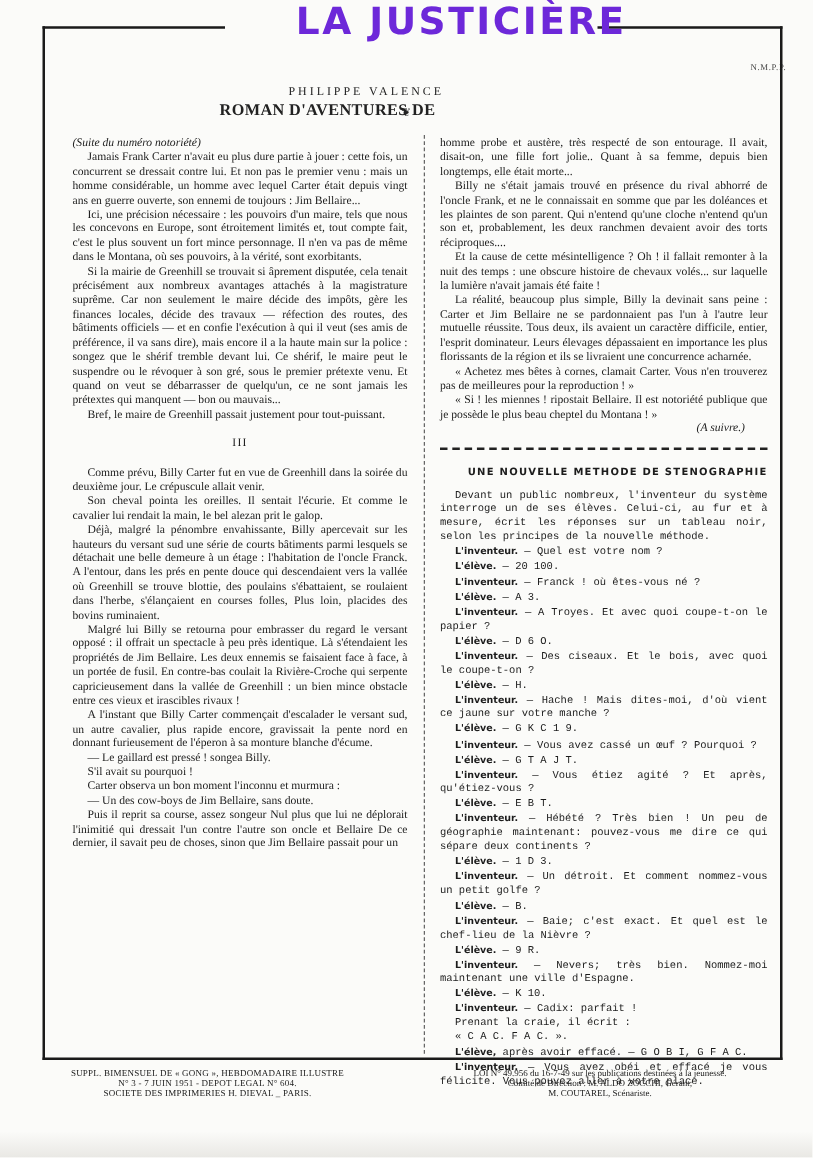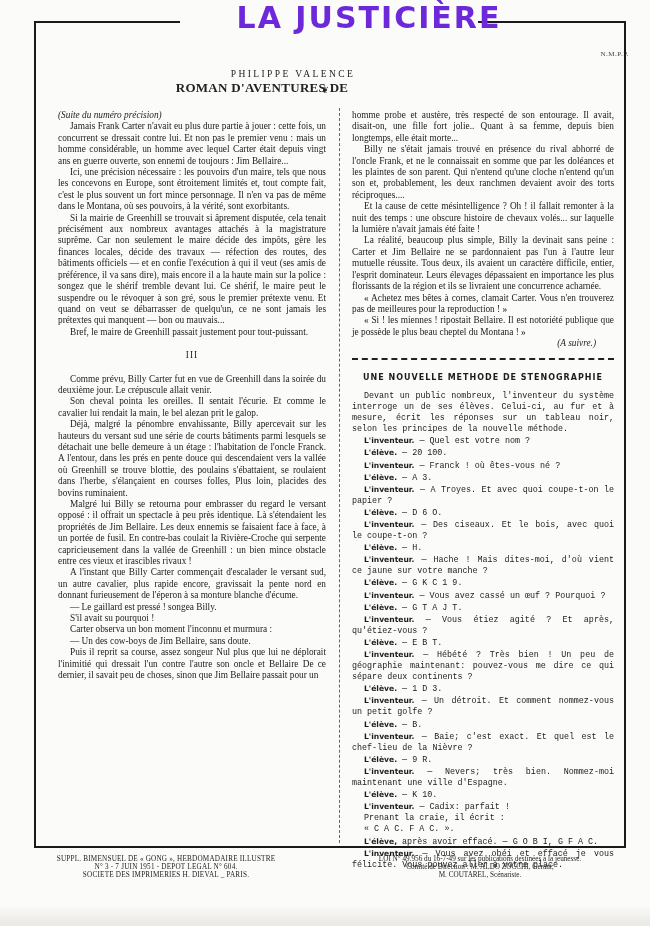--- a/index.html
+++ b/index.html
@@ -53,21 +53,21 @@
   .col p { margin: 0; text-indent: 12px; }
   .col p.noindent { text-indent: 0; }
   .italic { font-style: italic; }
   .chapter { text-align: center; margin: 12px 0 12px 0 !important; text-indent: 0 !important; letter-spacing: 1px; }
   .suivre { text-align: right; font-style: italic; margin-right: 18px !important; }
   .dash-rule {
     border-top: 2px dashed #222; margin: 8px 0 12px 0; height: 0;
   }
   .sect-title {
     font-family: "DejaVu Sans", sans-serif; font-weight: bold; font-size: 8px;
-    letter-spacing: 1px; text-align: center; margin-bottom: 8px !important; text-indent: 0 !important;
+    letter-spacing: 1px; text-align: right; margin-bottom: 8px !important; text-indent: 0 !important;
   }
   .steno p { font-family: "Liberation Mono", "DejaVu Sans Mono", monospace; font-size: 8.4px; line-height: 11.1px; }
   .speaker { font-family: "DejaVu Sans", sans-serif; font-weight: bold; font-size: 7.6px; }
   .footer-left {
     position: absolute; left: 16px; top: 855px; width: 300px; text-align: center;
     font-size: 7.2px; line-height: 8.2px; letter-spacing: 0.2px; color: #222;
   }
   .footer-right {
     position: absolute; left: 330px; top: 855px; width: 300px; text-align: center;
     font-size: 7.2px; line-height: 8.2px; color: #222;
@@ -87,21 +87,21 @@
 <div class="frame-top-right"></div>
 
 <div class="title">LA JUSTICIÈRE</div>
 <div class="subtitle1">ROMAN D'AVENTURES DE</div>
 <div class="subtitle2">PHILIPPE VALENCE</div>
 <div class="ornament">❦</div>
 
 <div class="divider"></div>
 
 <div class="col col-left">
-  <p class="noindent italic">(Suite du numéro précision)</p>
+  <p class="noindent italic">(Suite du numéro notoriété)</p>
   <p>Jamais Frank Carter n'avait eu plus dure partie à jouer : cette fois, un concurrent se dressait contre lui. Et non pas le premier venu : mais un homme considérable, un homme avec lequel Carter était depuis vingt ans en guerre ouverte, son ennemi de toujours : Jim Bellaire...</p>
   <p>Ici, une précision nécessaire : les pouvoirs d'un maire, tels que nous les concevons en Europe, sont étroitement limités et, tout compte fait, c'est le plus souvent un fort mince personnage. Il n'en va pas de même dans le Montana, où ses pouvoirs, à la vérité, sont exorbitants.</p>
   <p>Si la mairie de Greenhill se trouvait si âprement disputée, cela tenait précisément aux nombreux avantages attachés à la magistrature suprême. Car non seulement le maire décide des impôts, gère les finances locales, décide des travaux — réfection des routes, des bâtiments officiels — et en confie l'exécution à qui il veut (ses amis de préférence, il va sans dire), mais encore il a la haute main sur la police : songez que le shérif tremble devant lui. Ce shérif, le maire peut le suspendre ou le révoquer à son gré, sous le premier prétexte venu. Et quand on veut se débarrasser de quelqu'un, ce ne sont jamais les prétextes qui manquent — bon ou mauvais...</p>
   <p>Bref, le maire de Greenhill passait justement pour tout-puissant.</p>
   <p class="chapter">III</p>
   <p>Comme prévu, Billy Carter fut en vue de Greenhill dans la soirée du deuxième jour. Le crépuscule allait venir.</p>
   <p>Son cheval pointa les oreilles. Il sentait l'écurie. Et comme le cavalier lui rendait la main, le bel alezan prit le galop.</p>
   <p>Déjà, malgré la pénombre envahissante, Billy apercevait sur les hauteurs du versant sud une série de courts bâtiments parmi lesquels se détachait une belle demeure à un étage : l'habitation de l'oncle Franck. A l'entour, dans les prés en pente douce qui descendaient vers la vallée où Greenhill se trouve blottie, des poulains s'ébattaient, se roulaient dans l'herbe, s'élançaient en courses folles, Plus loin, placides des bovins ruminaient.</p>
   <p>Malgré lui Billy se retourna pour embrasser du regard le versant opposé : il offrait un spectacle à peu près identique. Là s'étendaient les propriétés de Jim Bellaire. Les deux ennemis se faisaient face à face, à un portée de fusil. En contre-bas coulait la Rivière-Croche qui serpente capricieusement dans la vallée de Greenhill : un bien mince obstacle entre ces vieux et irascibles rivaux !</p>
   <p>A l'instant que Billy Carter commençait d'escalader le versant sud, un autre cavalier, plus rapide encore, gravissait la pente nord en donnant furieusement de l'éperon à sa monture blanche d'écume.</p>

